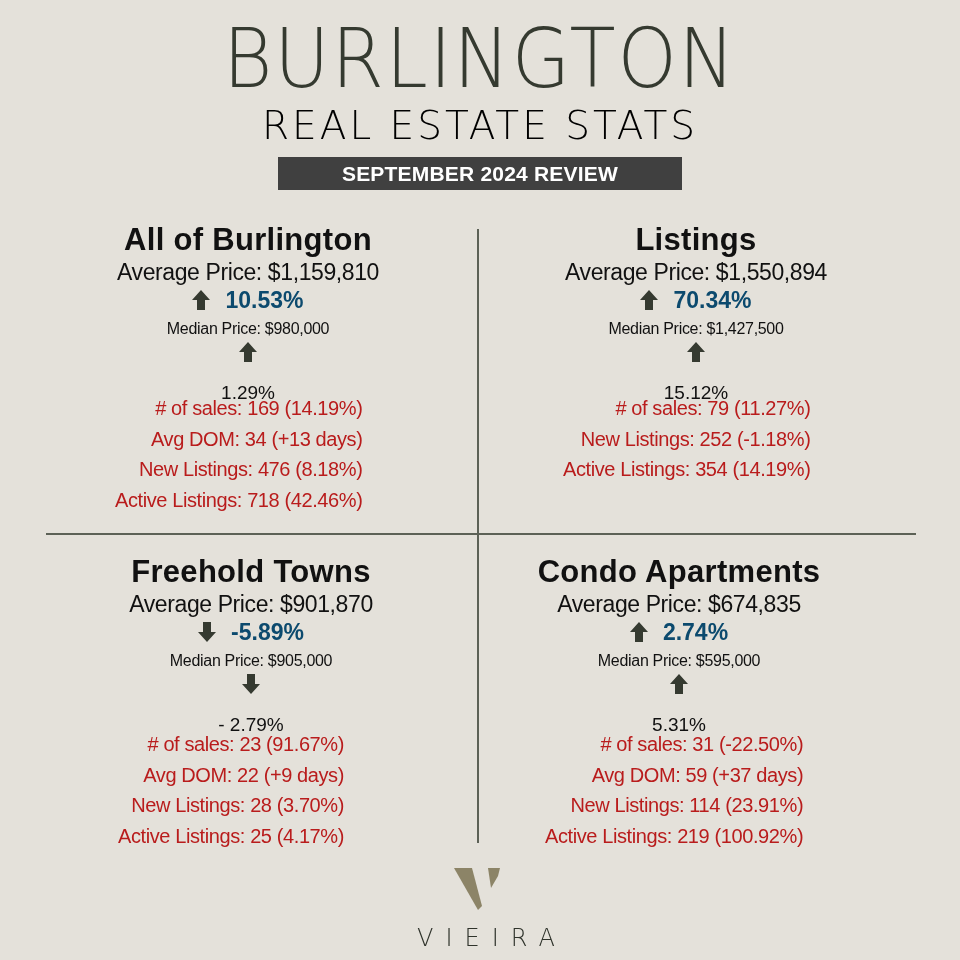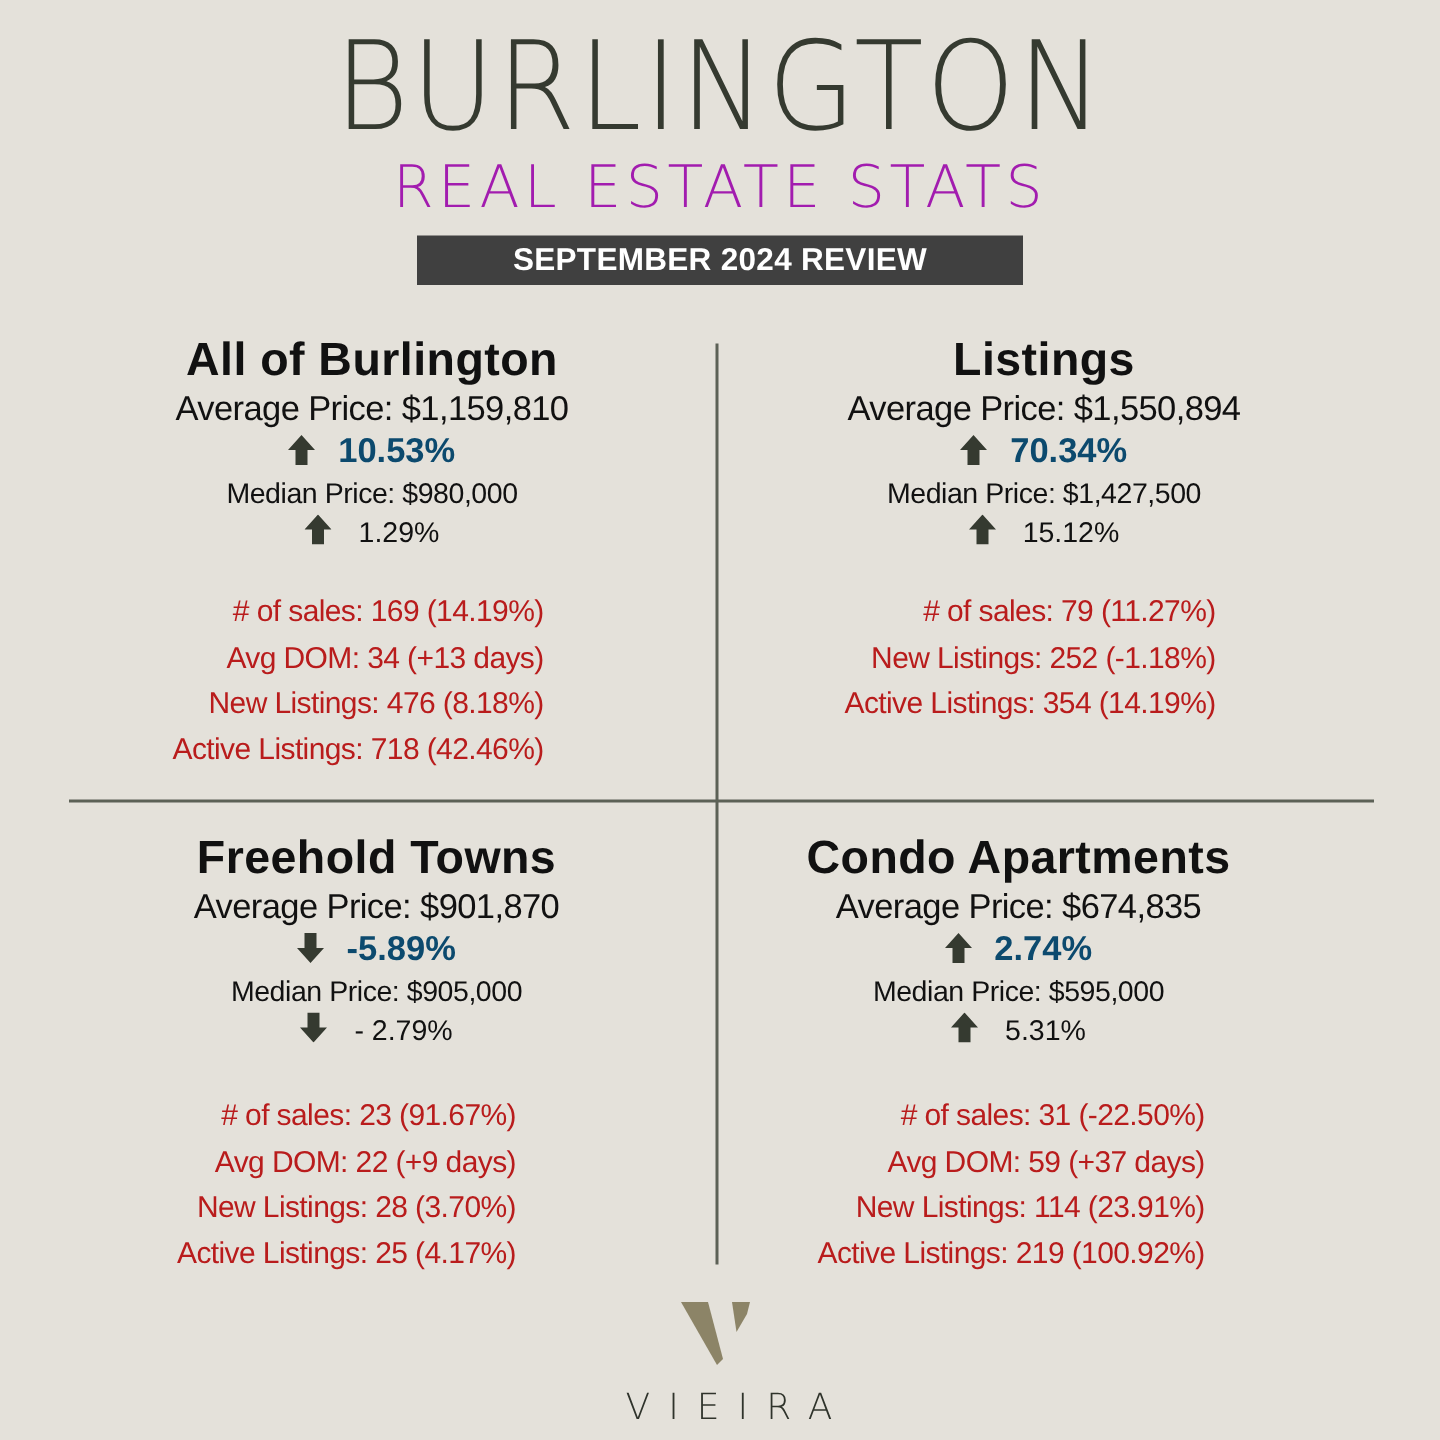--- a/index.html
+++ b/index.html
@@ -22,21 +22,21 @@
     transform: scaleX(0.92);
     -webkit-text-stroke: 0;
   }
   .subtitle {
     position: absolute; left: 0; width: 960px; top: 104px;
     text-align: center;
     font-family: "DejaVu Sans", sans-serif;
     font-weight: 200;
     font-size: 39px;
     letter-spacing: 3px;
-    color: #a21caf;
+    color: #000000;
     line-height: 44px;
   }
   .banner {
     position: absolute; left: 278px; top: 157px; width: 404px; height: 33px;
     background: #404040;
     color: #ffffff;
     font-weight: bold;
     font-size: 21px;
     text-align: center;
     line-height: 33px;
@@ -60,25 +60,25 @@
   }
   .q-avg {
     font-size: 23px; line-height: 28px; color: #111; letter-spacing: -0.4px;
     font-weight: 500;
   }
   .q-avgchg {
     font-weight: bold; font-size: 23px; line-height: 28px; color: #0c4a6e;
     display: inline-flex; align-items: center; gap: 15px;
   }
   .q-med {
-    font-size: 19px; line-height: 26px; color: #111; margin-top: 2px; letter-spacing: -0.3px;
+    font-size: 16px; line-height: 26px; color: #111; margin-top: 2px; letter-spacing: -0.3px;
   }
   .q-medchg {
     font-size: 19px; line-height: 26px; color: #111;
-    display: inline-flex; align-items: flex-start; gap: 18px;
+    display: inline-flex; align-items: center; gap: 18px; flex-direction: column;
   }
   .arrow { display: inline-block; width: 18px; height: 20px; }
   .arrow svg { display: block; }
   .stats {
     position: absolute; text-align: right;
     font-size: 20px; line-height: 30.5px; color: #b91c1c; letter-spacing: -0.4px;
   }
   .logo {
     position: absolute; left: 440px; top: 862px; width: 80px; height: 50px;
   }

